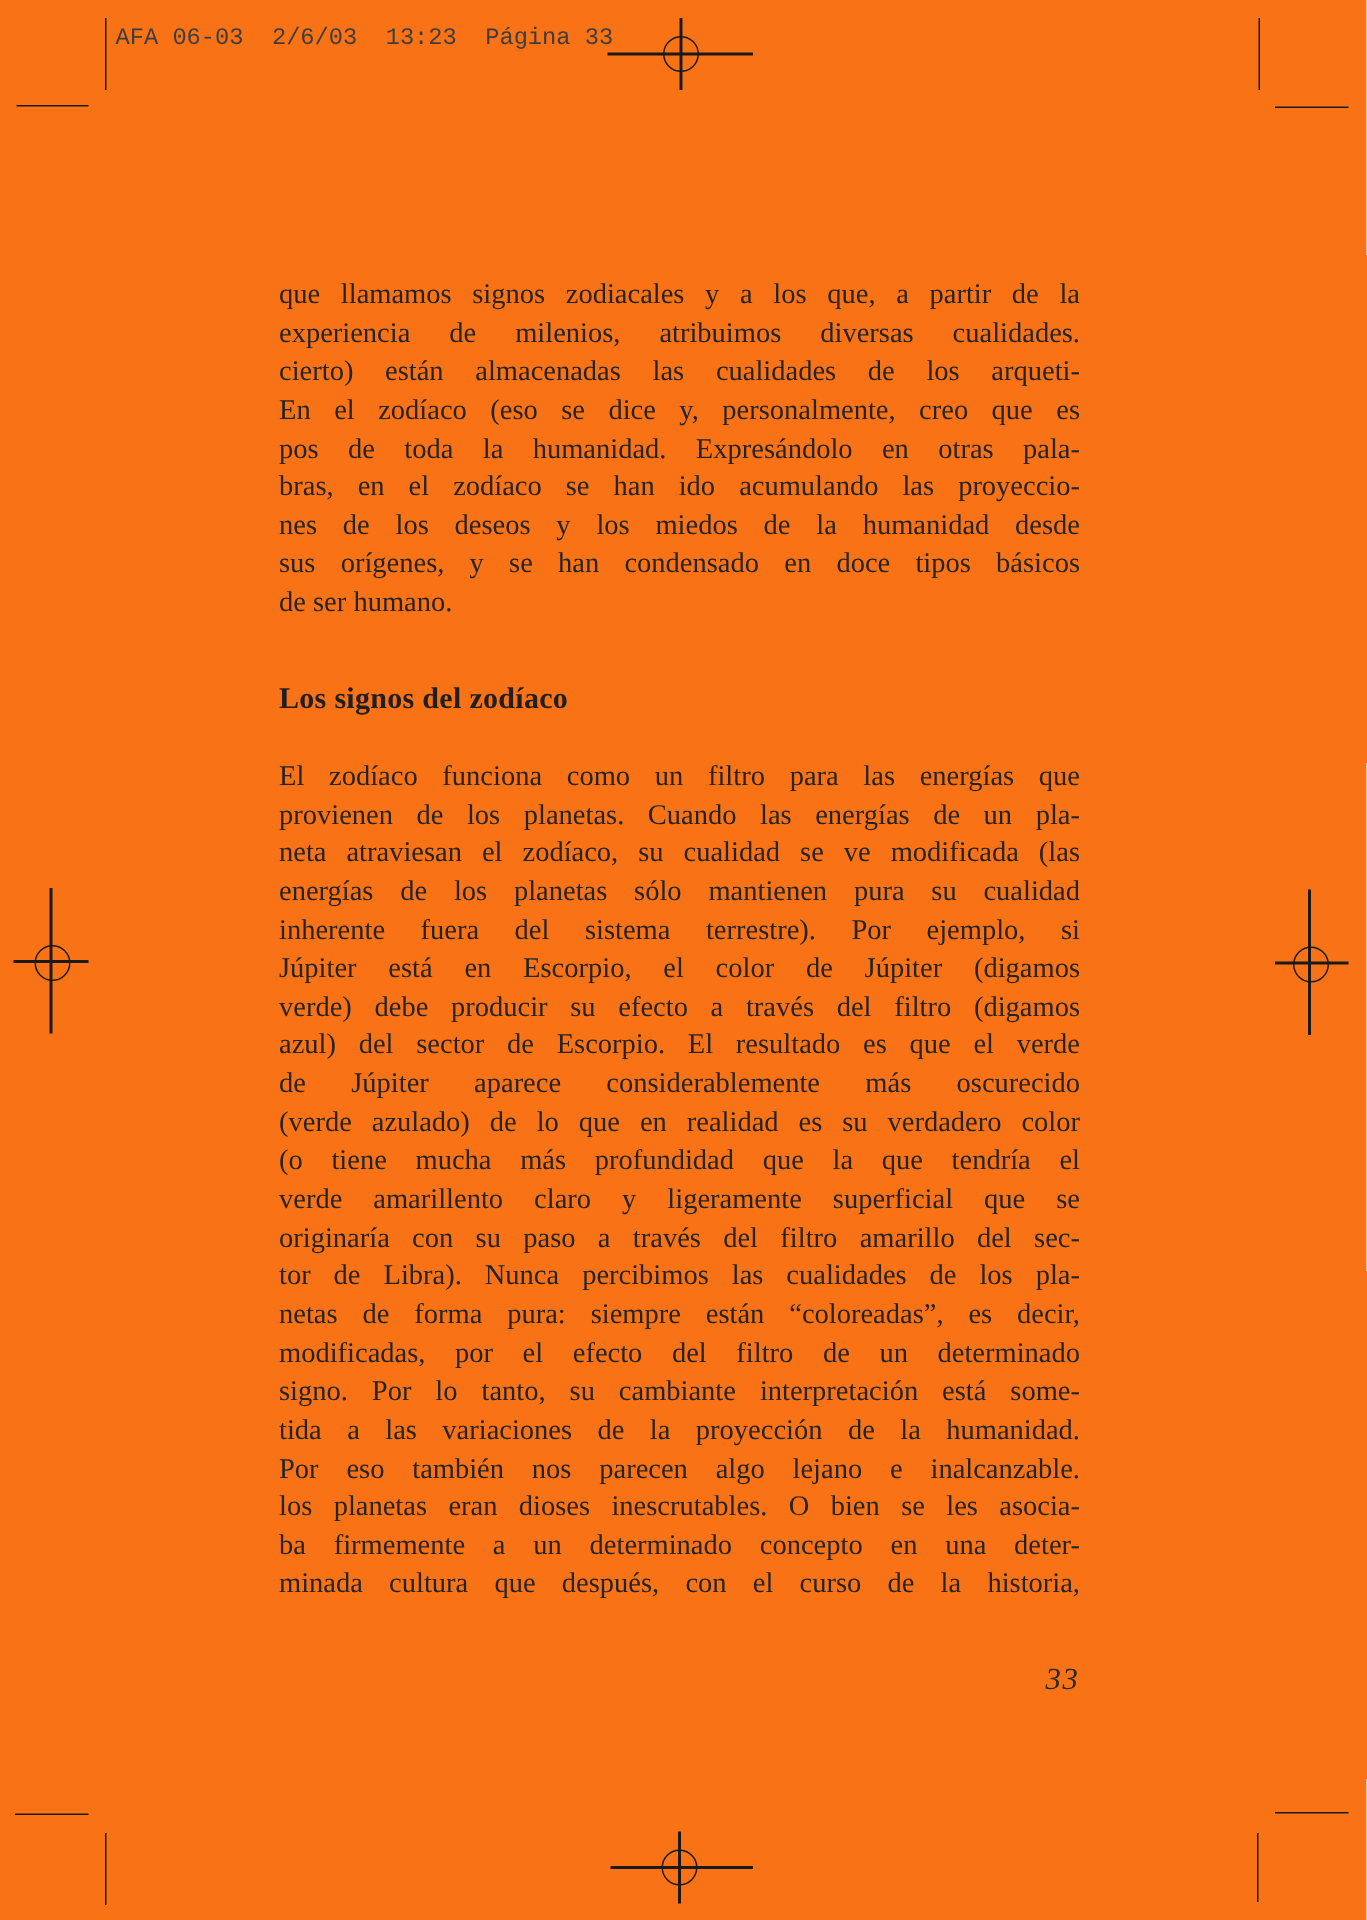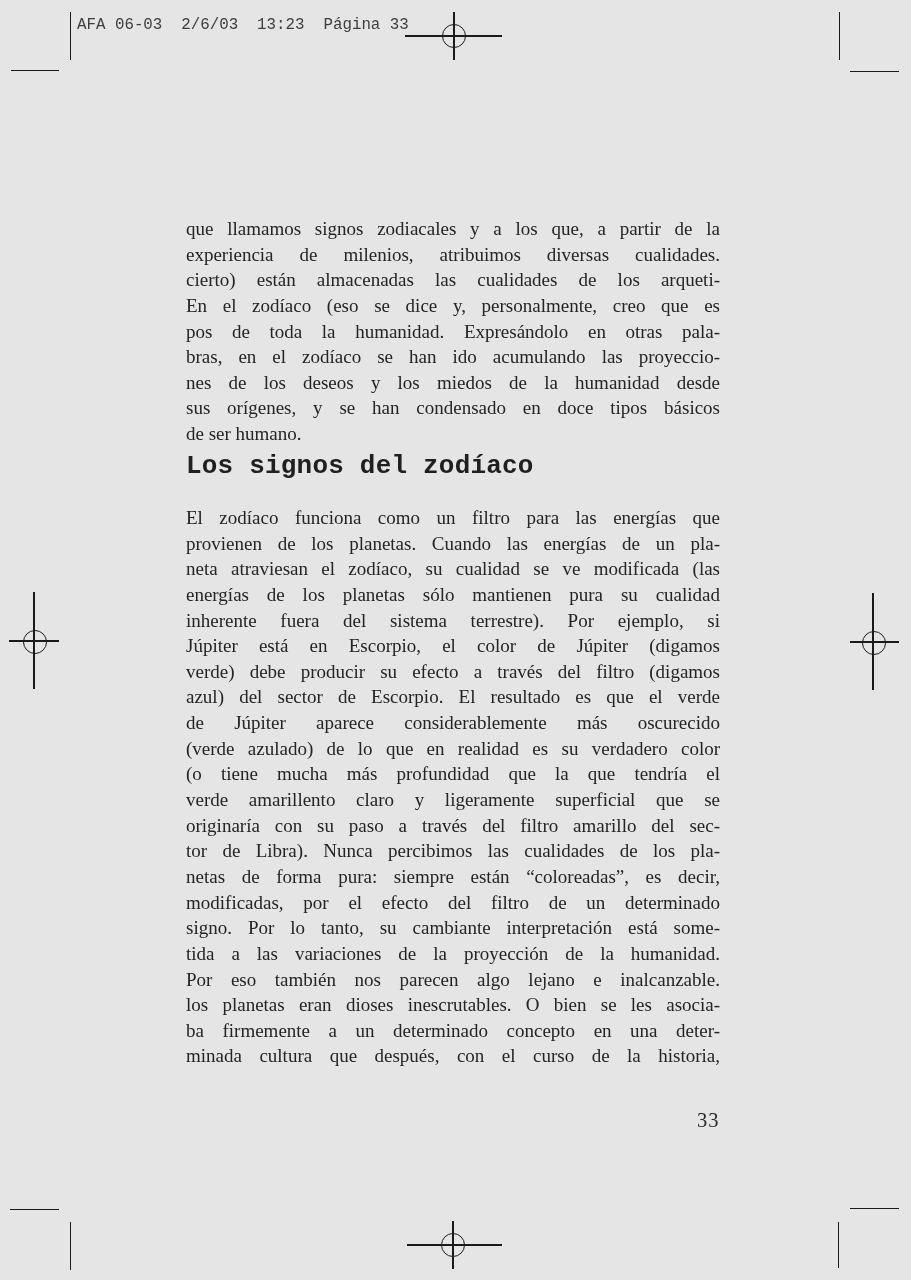--- a/index.html
+++ b/index.html
@@ -4,21 +4,21 @@
 <style>
   html, body {
     margin: 0;
     padding: 0;
     background: #ffffff;
   }
   .page {
     position: relative;
     width: 911px;
     height: 1280px;
-    background: #e5e5e5;
+    background: #f97316;
     overflow: hidden;
     font-family: "Liberation Serif", "DejaVu Serif", serif;
   }
 
   
   .slug {
     position: absolute;
     left: 77px;
     top: 16px;
     font-family: "Liberation Mono", "DejaVu Sans Mono", monospace;
@@ -84,43 +84,43 @@
     line-height: 25.65px;
     font-size: 19px;
     text-align: justify;
     text-align-last: justify;
     text-justify: inter-word;
     overflow: hidden;
   }
   .para.ends .line:last-child {
     text-align-last: left;
   }
-  .intro   { top: 184px; margin-top: 32px; }
+  .intro   { top: 184px; }
   .section { top: 505px; }
 
   .heading {
     position: absolute;
     left: 186px;
     top: 452px;
     width: 534px;
-    font-size: 26px;
+    font-size: 20px;
     font-weight: bold;
     color: #1f1f1f;
     letter-spacing: 0.2px;
     line-height: 28px;
-    font-family: Liberation Mono, monospace;
   }
 
   .folio {
     position: absolute;
     left: 697px;
     top: 1109px;
     font-size: 20.5px;
     color: #2a2a2a;
     letter-spacing: 1px;
+    font-style: italic;
   }
 </style>
 </head>
 <body>
 
 <div class="page">
 
   <div class="slug">AFA 06-03  2/6/03  13:23  Página 33</div>
 
   <div class="mark tl-v"></div>

